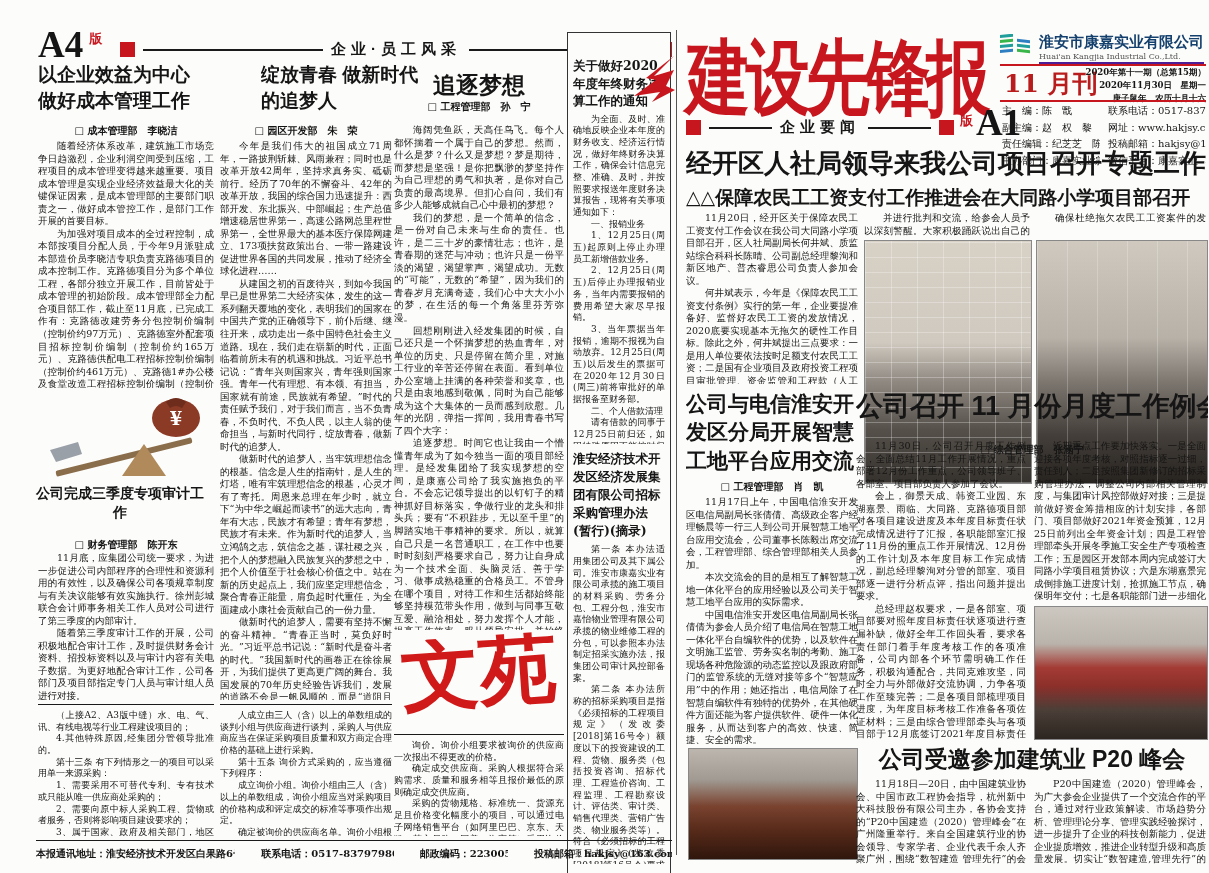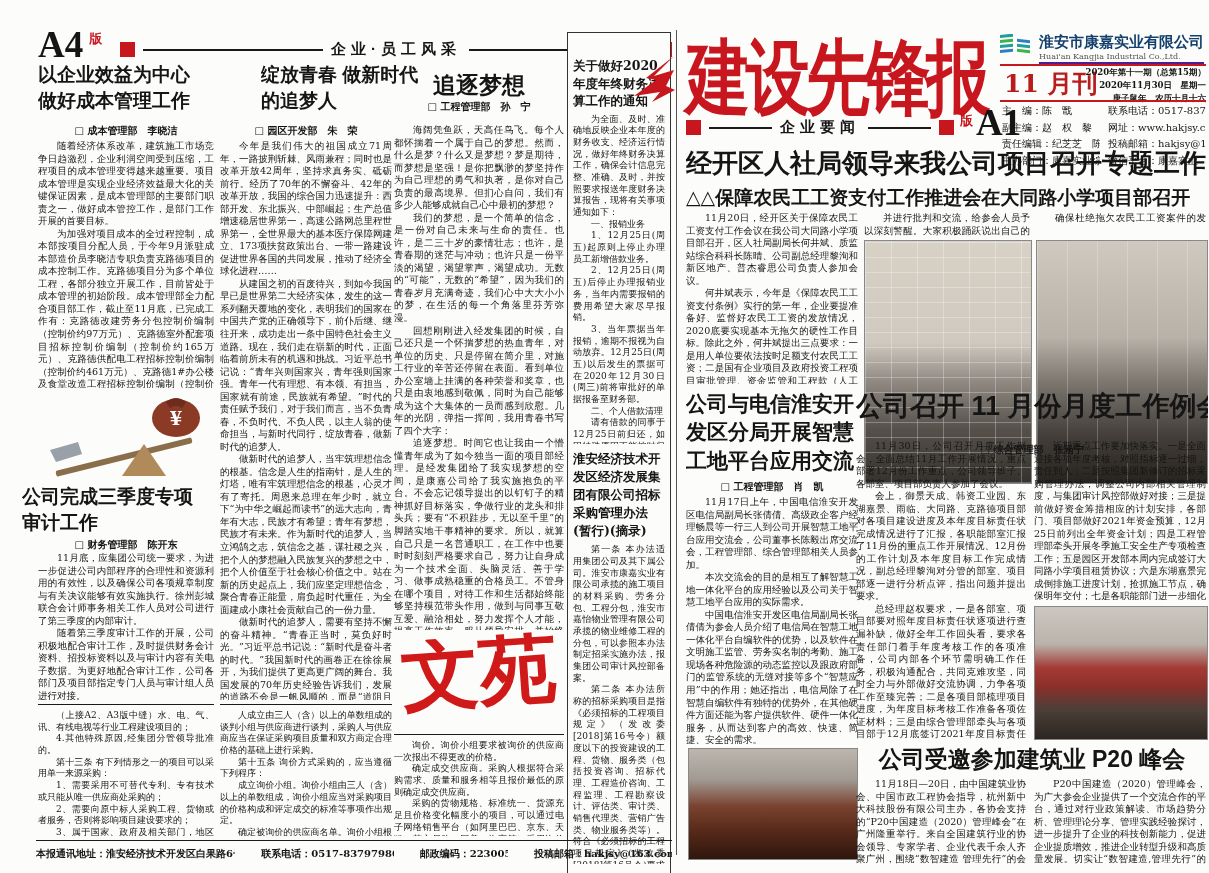--- a/index.html
+++ b/index.html
@@ -78,21 +78,21 @@
     <svg width="158" height="88" viewBox="0 0 158 88">
       <polygon points="2,58 30,50 34,62 8,70" fill="#9aa0a8"></polygon>
       <rect x="6" y="62" width="140" height="6" rx="2" transform="rotate(-14 76 65)" fill="#8a6d4a"></rect>
       <polygon points="96,52 118,84 74,84" fill="#b08a5a"></polygon>
       <ellipse cx="128" cy="26" rx="24" ry="19" fill="#8b3a26"></ellipse>
       <path d="M118 10 q10 -8 20 0 l-4 6 q-6 -4 -12 0 z" fill="#6e2c1c"></path>
       <text x="128" y="33" text-anchor="middle" font-size="18" font-weight="bold" fill="#ffffff">¥</text>
     </svg>
   </div>
 
-  <div class="abs htitle" style="left:22px;top:484px;width:176px;font-size:19px;height:52px;">公司完成三季度专项审计工作</div>
+  <div class="abs htitle" style="left:32px;top:484px;width:176px;font-size:14px;height:52px;text-align:center;">公司完成三季度专项审计工作</div>
   <div class="abs byline" style="left:38px;top:538px;width:176px;">□ 财务管理部　陈开东</div>
   <div class="abs bodytext" style="left:38px;top:552px;width:176px;height:148px;">
       <p>11月底，应集团公司统一要求，为进一步促进公司内部程序的合理性和资源利用的有效性，以及确保公司各项规章制度与有关决议能够有效实施执行。徐州彭城联合会计师事务相关工作人员对公司进行了第三季度的内部审计。</p>
       <p>随着第三季度审计工作的开展，公司积极地配合审计工作，及时提供财务会计资料、招投标资料以及与审计内容有关电子数据。为更好地配合审计工作，公司各部门及项目部指定专门人员与审计组人员进行对接。</p>
     </div>
   <div class="abs rule" style="left:38px;top:704px;width:176px;"></div>
   <div class="abs bodytext smalltext" style="left:38px;top:710px;width:176px;height:126px;">
       <p>（上接A2、A3版中缝）水、电、气、讯、有线电视等行业工程建设项目的；</p>
       <p>4.其他特殊原因,经集团分管领导批准的。</p>
       <p>第十三条 有下列情形之一的项目可以采用单一来源采购：</p>

